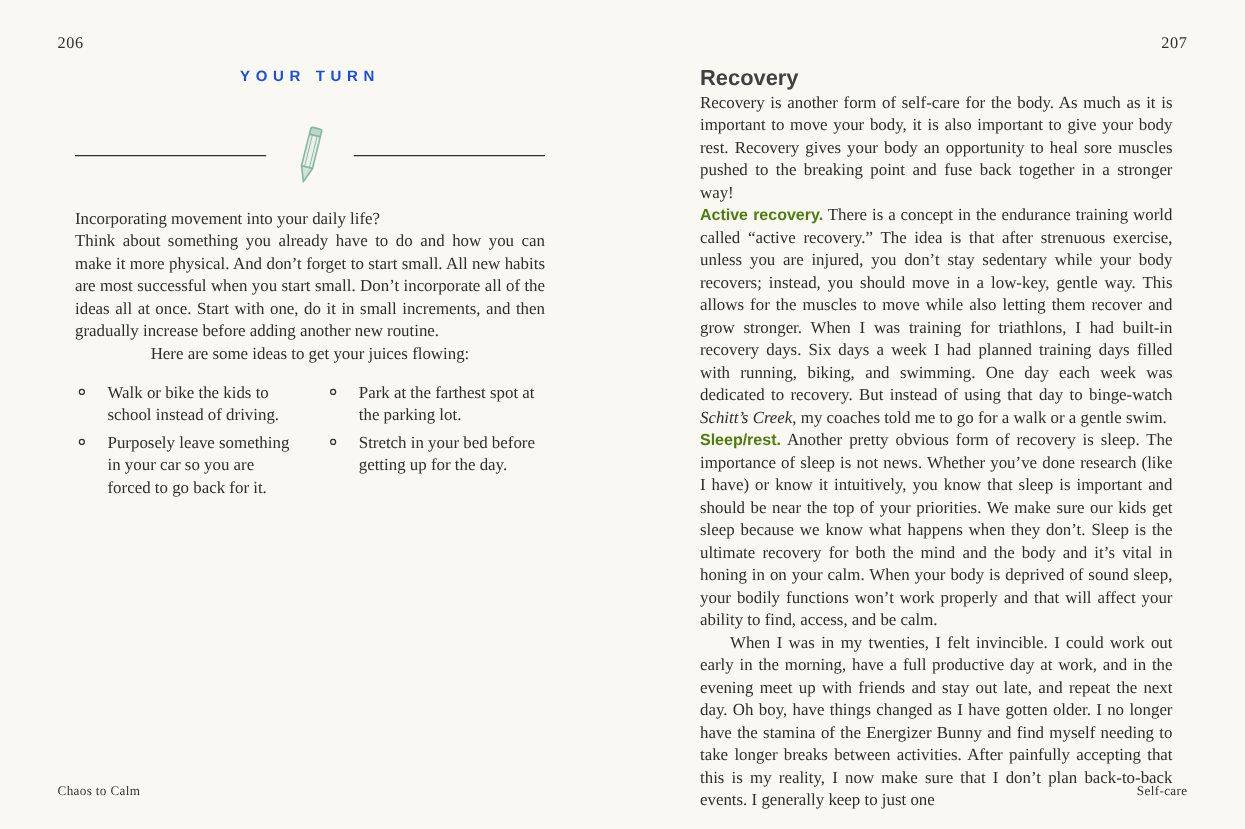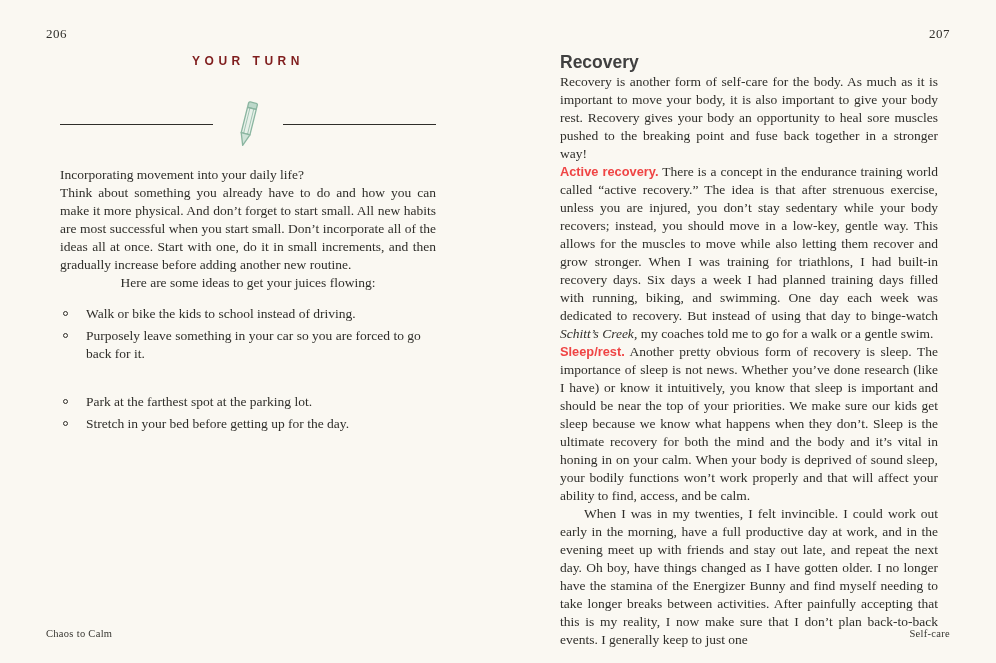--- a/index.html
+++ b/index.html
@@ -31,36 +31,36 @@
   .page-left .content { left: 60px; right: 62px; }
   .page-right .content { left: 62px; right: 58px; }
 
   .section-heading {
     margin-top: 54px;
     text-align: center;
     font-family: "Liberation Sans", sans-serif;
     font-weight: bold;
     font-size: 12px;
     letter-spacing: 4.5px;
-    color: #7f1d1d;
+    color: #1d4ed8;
   }
 
   .divider { margin-top: 32px; display: flex; align-items: center; height: 48px; }
   .divider .rule { flex: 1 1 auto; height: 1px; background: #2f2e2a; }
   .divider .pencil { flex: 0 0 auto; margin: 0 20px; display: flex; }
 
   .body-text {
     font-size: 13.5px;
     line-height: 18px;
     text-align: justify;
   }
   .question { margin-top: 18px; }
   .ideas-lead { text-align: center; }
 
-  .ideas { display: flex; margin-top: 13px; gap: 26px; flex-direction: column; }
+  .ideas { display: flex; margin-top: 13px; gap: 26px; }
   .ideas-col { flex: 1 1 0; }
   .idea { display: flex; margin-bottom: 4px; }
   .idea .bullet {
     flex: 0 0 auto;
     width: 5px; height: 5px;
     border: 1.2px solid #2f2e2a;
     border-radius: 50%;
     margin: 6px 0 0 3px;
   }
   .idea .idea-text {
@@ -77,21 +77,21 @@
     font-size: 17.5px;
     color: #404040;
   }
   .page-right .body-text { margin-top: 0; }
   .intro-right { margin-top: 14px; }
   .lead-para { margin-top: 9px; }
   .lead-in {
     font-family: "Liberation Sans", sans-serif;
     font-weight: bold;
     font-size: 12.8px;
-    color: #ef4444;
+    color: #4d7c0f;
   }
   .indent-para { text-indent: 24px; margin-top: 0; }
 </style>
 </head>
 <body>
 
 <div class="spread">
 
   <div class="page page-left">
     <div class="page-number pn-left">206</div>

